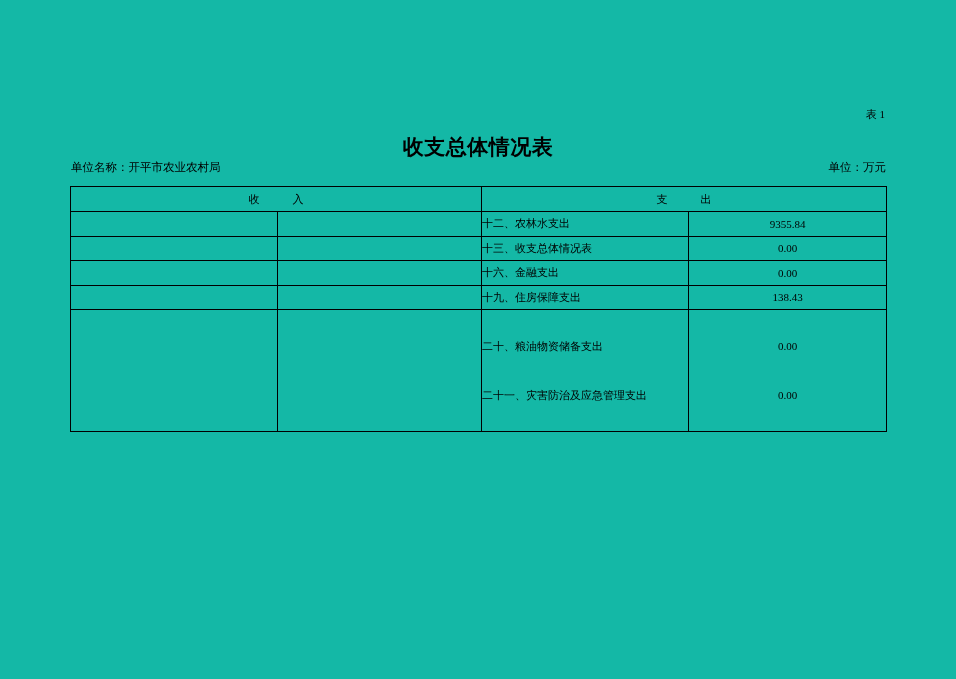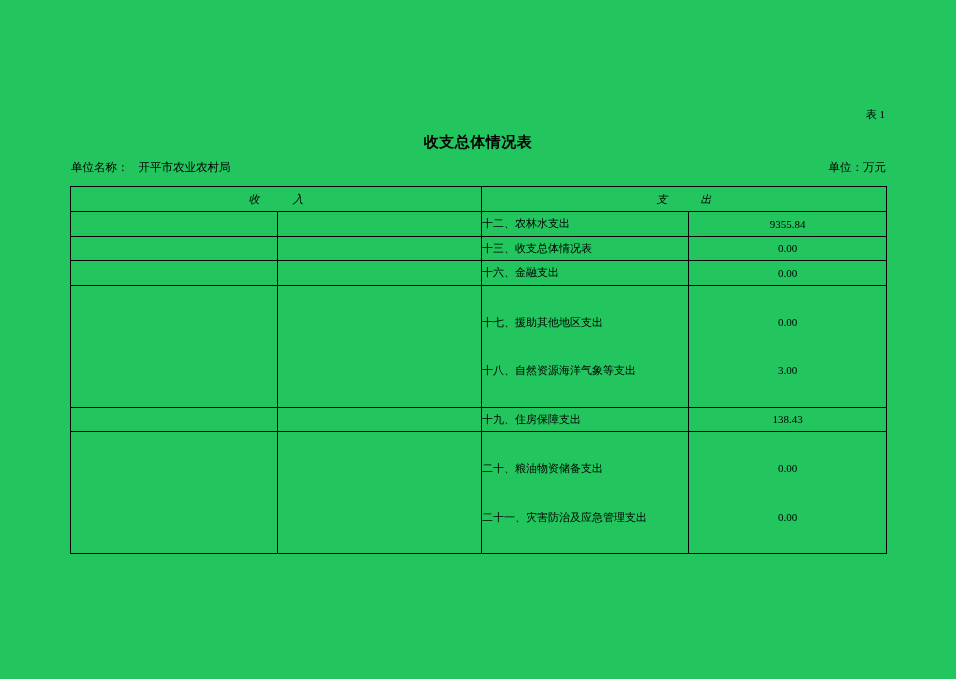--- a/index.html
+++ b/index.html
@@ -1,52 +1,52 @@
 <!DOCTYPE html>
 <html><head>
 <meta charset="utf-8">
 <style>
   html,body { margin:0; padding:0; background:#e8e8e8; }
   .sheet {
     position:relative;
     width:956px; height:679px;
-    background:#22c55e;
+    background:#14b8a6;
     font-family:"Liberation Serif","DejaVu Serif",serif;
     color:#000;
     overflow:hidden;
   }
   .table-label {
     position:absolute; top:107px; right:71px;
     font-size:11px; white-space:pre;
   }
   .doc-title {
     position:absolute; top:133px; left:0; width:100%;
-    text-align:center; font-size:15px; font-weight:bold;
+    text-align:center; font-size:21px; font-weight:bold;
     letter-spacing:0.5px;
   }
   .meta-row {
     position:absolute; top:160px; left:71px; width:815px;
     display:flex; justify-content:space-between;
     font-size:11.5px;
   }
-  .meta-left .unit-name { margin-left:10px; }
+  .meta-left .unit-name { }
   table.budget {
     position:absolute; top:186px; left:70px;
     width:816px; border-collapse:collapse; table-layout:fixed;
   }
   table.budget td, table.budget th {
     border:1px solid #000;
     padding:0;
     font-size:11px;
     font-weight:normal;
     vertical-align:middle;
     overflow:hidden;
     white-space:pre;
   }
-  tr.hdr1 { height:25px;font-style:italic; }
+  tr.hdr1 { height:25px; }
   tr.hdr2 { height:25px; }
   tr.band-single { height:24.5px;font-family:Liberation Serif, serif; }
   tr.band-double { height:49px; }
   th.section { font-size:12px; font-weight:bold; text-align:center; }
   th.colhead { font-size:11.5px; font-weight:bold; text-align:center; }
   td.item { text-align:left; padding-left:5px; }
   td.val  { text-align:center; padding-right:3px; }
   .line { height:24.5px; line-height:24.5px; }
 </style>
 </head>
@@ -95,32 +95,20 @@
     </tr>
 
 
     <tr class="band-single">
       <td class="item"></td>
       <td class="val"></td>
       <td class="item">十六、金融支出</td>
       <td class="val">0.00</td>
     </tr>
 
-    <tr class="band-double">
-      <td class="item"></td>
-      <td class="val"></td>
-      <td class="item">
-        <div class="line">十七、援助其他地区支出</div>
-        <div class="line">十八、自然资源海洋气象等支出</div>
-      </td>
-      <td class="val">
-        <div class="line">0.00</div>
-        <div class="line">3.00</div>
-      </td>
-    </tr>
 
     <tr class="band-single">
       <td class="item"></td>
       <td class="val"></td>
       <td class="item">十九、住房保障支出</td>
       <td class="val">138.43</td>
     </tr>
 
     <tr class="band-double">
       <td class="item"></td>

